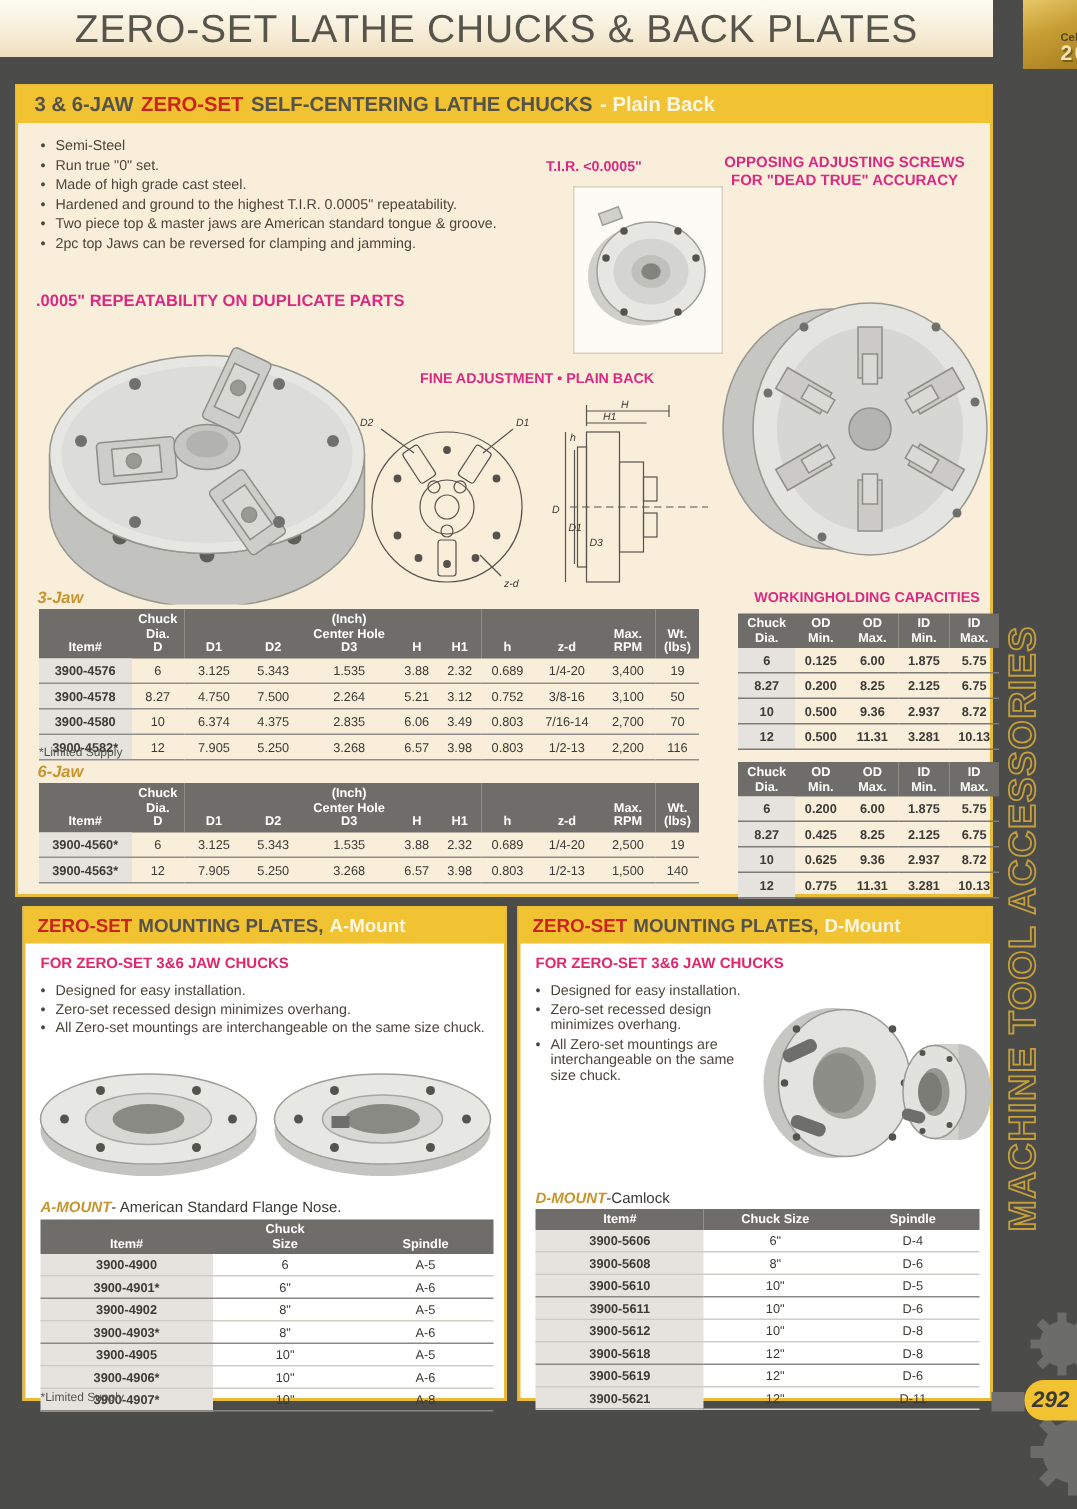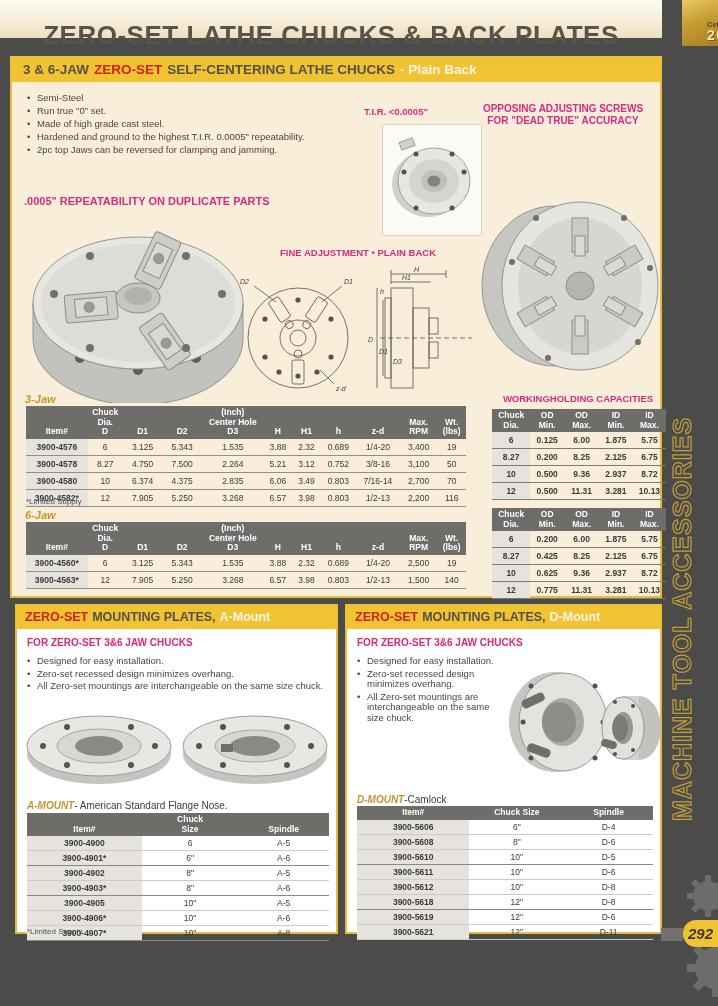--- a/index.html
+++ b/index.html
@@ -2,22 +2,22 @@
 <html><head>
 <meta charset="utf-8">
 <style>
   html,body{margin:0;padding:0;background:#3a3a38;}
   .page{position:relative;width:718px;height:1006px;background:#4b4b49;overflow:hidden;
         font-family:"Liberation Sans",sans-serif;}
 
   
   .titlebar{position:absolute;left:0;top:0;width:662px;height:38px;
             background:linear-gradient(180deg,#fefcf2 0%,#f6ecd6 60%,#efdfbe 100%);}
-  .titlebar h1{margin:16px;line-height:38px;font-size:26px;text-align:center;
-               color:#57544b;font-weight:bold;letter-spacing:0.5px;}
+  .titlebar h1{margin:0;line-height:38px;font-size:26px;text-align:center;
+               color:#57544b;font-weight:normal;letter-spacing:0.5px;}
   .anniv{position:absolute;right:0;top:0;width:36px;height:46px;
          background:linear-gradient(160deg,#e8c869 0%,#c79e33 45%,#a87f22 100%);
          box-sizing:border-box;padding-top:20px;padding-left:25px;}
   .anniv .cel{display:block;font-size:7.5px;font-weight:bold;color:#54431a;text-align:center;}
   .anniv .year{display:block;text-align:center;font-size:14px;font-weight:bold;color:#f4e5b2;
                letter-spacing:1.5px;line-height:13px;text-shadow:1px 1px 0 #7a5f1a;}
 
   
   .panel{position:absolute;background:#f9eeda;border:2px solid #e9bc38;box-sizing:border-box;}
   .main-panel{left:10px;top:56px;width:652px;height:542px;}
@@ -123,20 +123,21 @@
       <span class="red">ZERO-SET</span>
       <span class="dk">SELF-CENTERING LATHE CHUCKS</span>
       <span class="wh">- Plain Back</span>
     </div>
 
     <ul class="bullets">
       <li>Semi-Steel</li>
       <li>Run true "0" set.</li>
       <li>Made of high grade cast steel.</li>
       <li>Hardened and ground to the highest T.I.R. 0.0005" repeatability.</li>
+      <li>Two piece top &amp; master jaws are American standard tongue &amp; groove.</li>
       <li>2pc top Jaws can be reversed for clamping and jamming.</li>
     </ul>
 
     <div class="tir magenta">T.I.R. &lt;0.0005"</div>
     <div class="opposing magenta">
       <div>OPPOSING ADJUSTING SCREWS</div>
       <div>FOR "DEAD TRUE" ACCURACY</div>
     </div>
     <div class="repeat magenta">.0005" REPEATABILITY ON DUPLICATE PARTS</div>
 

